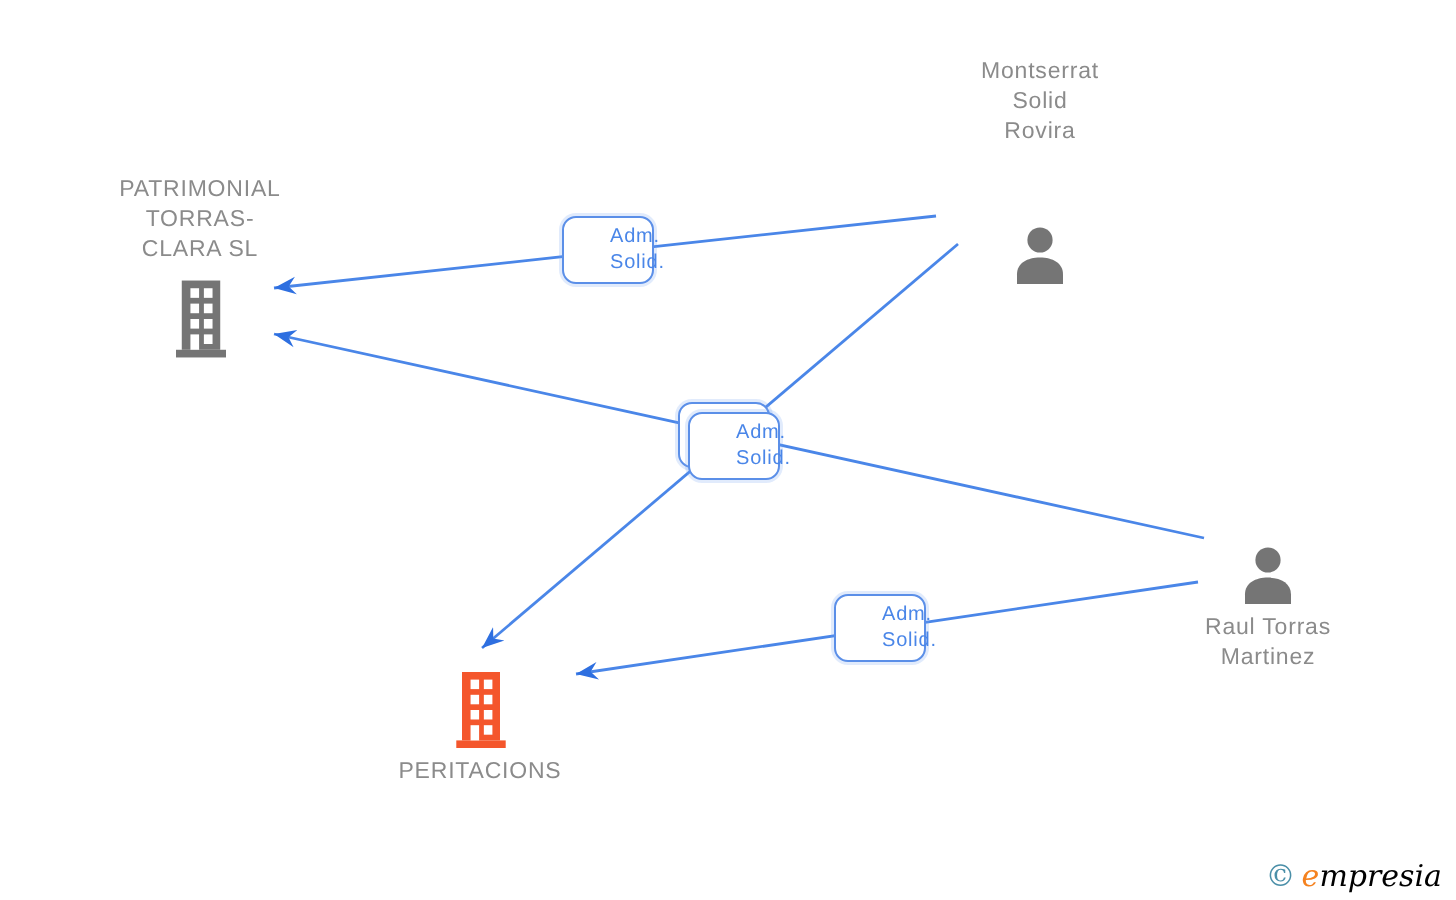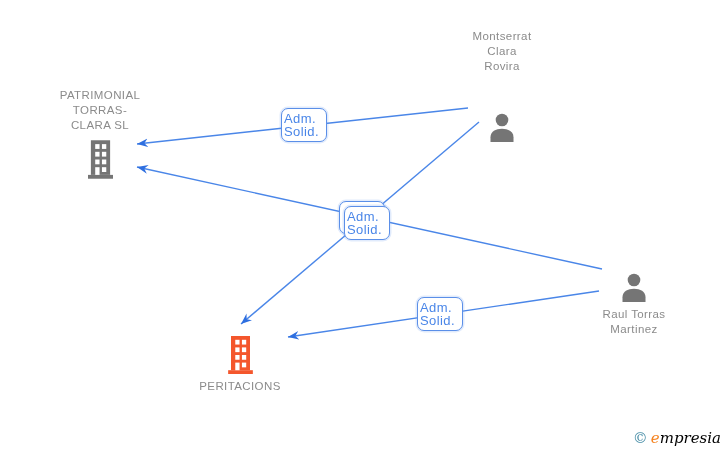--- a/index.html
+++ b/index.html
@@ -37,22 +37,22 @@
   .icon-gap-below { margin-bottom: 7px; }
   .icon-gap-above { margin-top: 5px; }
   .edge-label {
     position: absolute;
     box-sizing: border-box;
     width: 46px;
     min-height: 33px;
     background: #ffffff;
     border: 1.5px solid #5b8fe8;
     border-radius: 7px;
-    padding: 3px 0 3px 2px;
-    font-size: 13px;
+    padding: 3px 0 3px 23px;
+    font-size: 10px;
     line-height: 13px;
     letter-spacing: 0.4px;
     color: #4a86e8;
     box-shadow: 0 0 0 1.5px rgba(120, 165, 240, 0.22);
   }
   .edge-label.front { z-index: 3; }
   .edge-label.back  { z-index: 2; }
   #footer-logo {
     position: absolute;
     right: 7px;
@@ -78,24 +78,24 @@
       <marker id="arrow" viewBox="0 0 12 10" refX="11" refY="5" markerWidth="12" markerHeight="10" markerUnits="userSpaceOnUse" orient="auto">
         <path d="M0,0.6 L11,5 L0,9.4 L3.6,5 Z" fill="#2e6fe0"></path>
       </marker>
     </defs>
     <line x1="468" y1="108" x2="137" y2="144" stroke="#4a86e8" stroke-width="1.4" marker-end="url(#arrow)"></line>
     <line x1="602" y1="269" x2="137" y2="167" stroke="#4a86e8" stroke-width="1.4" marker-end="url(#arrow)"></line>
     <line x1="479" y1="122" x2="241" y2="324" stroke="#4a86e8" stroke-width="1.4" marker-end="url(#arrow)"></line>
     <line x1="599" y1="291" x2="288" y2="337" stroke="#4a86e8" stroke-width="1.4" marker-end="url(#arrow)"></line>
   </svg>
 
-  <div class="node" style="left:442px; top:29px; width:120px;gap:32px;">
+  <div class="node" style="left:460px; top:29px; width:120px;gap:32px;">
     <div class="node-label icon-gap-below">
       <div>Montserrat</div>
-      <div>Clara</div>
+      <div>Solid</div>
       <div>Rovira</div>
     </div>
     <svg class="node-icon" width="30" height="29" viewBox="0 0 30 29">
       <circle cx="15" cy="7" r="6.3" fill="#757575"></circle>
       <path d="M3.5,29 v-4.8 c0,-5.6 5.2,-8.4 11.5,-8.4 s11.5,2.8 11.5,8.4 V29 Z" fill="#757575"></path>
     </svg>
   </div>
 
   <div class="node" style="left:40px; top:88px; width:120px;">
     <div class="node-label icon-gap-below">

